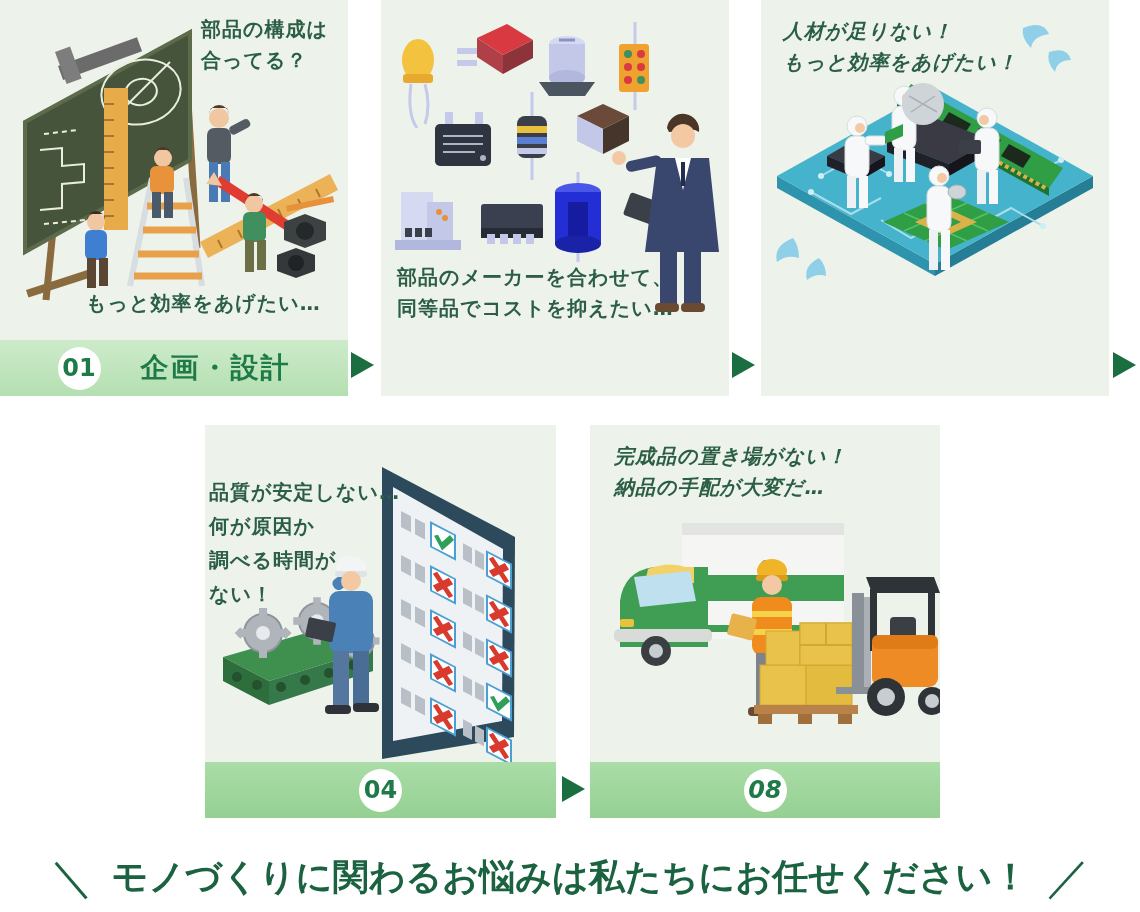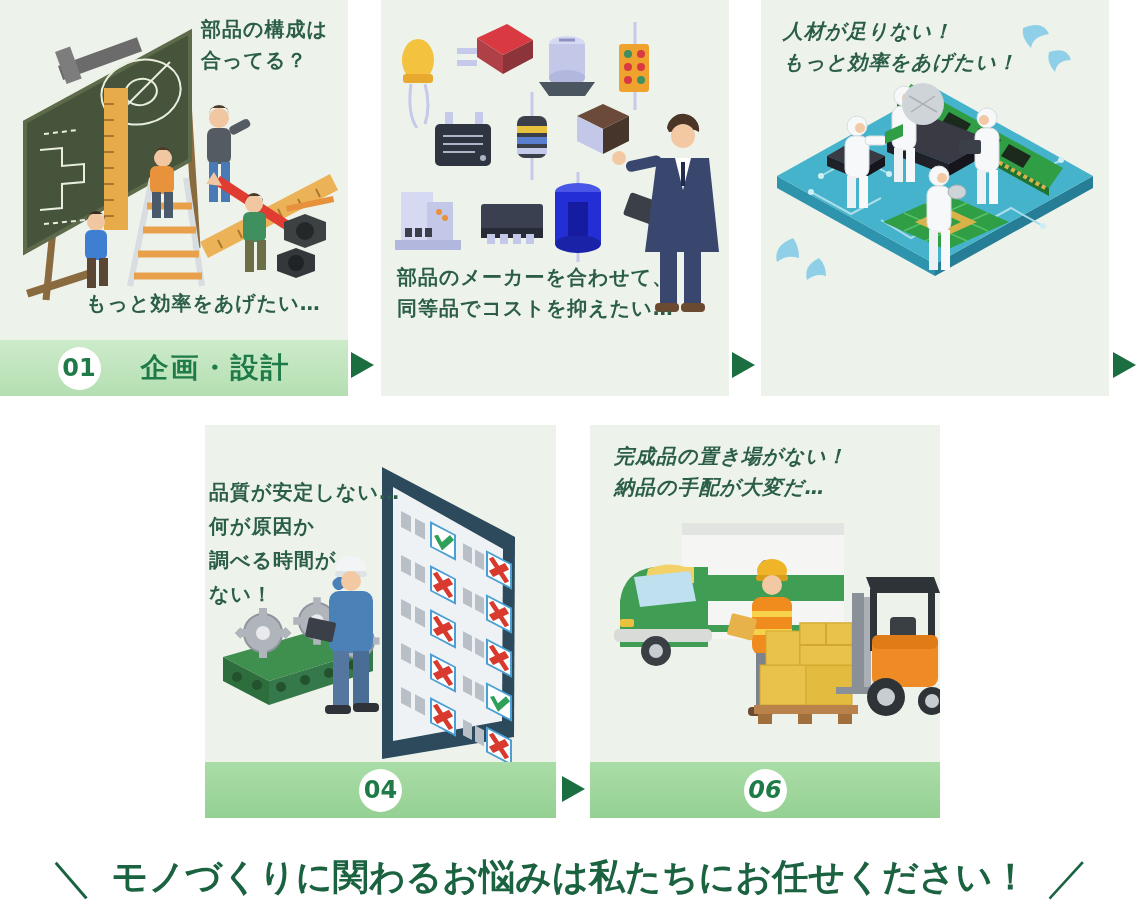--- a/index.html
+++ b/index.html
@@ -551,21 +551,21 @@
         <rect x="282" y="210" width="66" height="14" rx="6" fill="#e07c18"></rect>
         <circle cx="296" cy="272" r="19" fill="#2e3338"></circle>
           <circle cx="296" cy="272" r="9" fill="#c8cdd2"></circle>
         <circle cx="342" cy="276" r="14" fill="#2e3338"></circle>
           <circle cx="342" cy="276" r="7" fill="#c8cdd2"></circle>
       </g>
     </svg>
     <div class="bubble" style="left:24px;top:16px;">完成品の置き場がない！
 納品の手配が大変だ…</div>
     <div class="bar">
-      <span class="badge">06</span>
+      <span class="badge">08</span>
     </div>
   </div>
 
   <div class="arrow" style="left:562px;top:776px;"></div>
 
   <div class="headline">
     <span class="mark">＼</span>
     <span class="txt">モノづくりに関わるお悩みは私たちにお任せください！</span>
     <span class="mark">／</span>
   </div>

